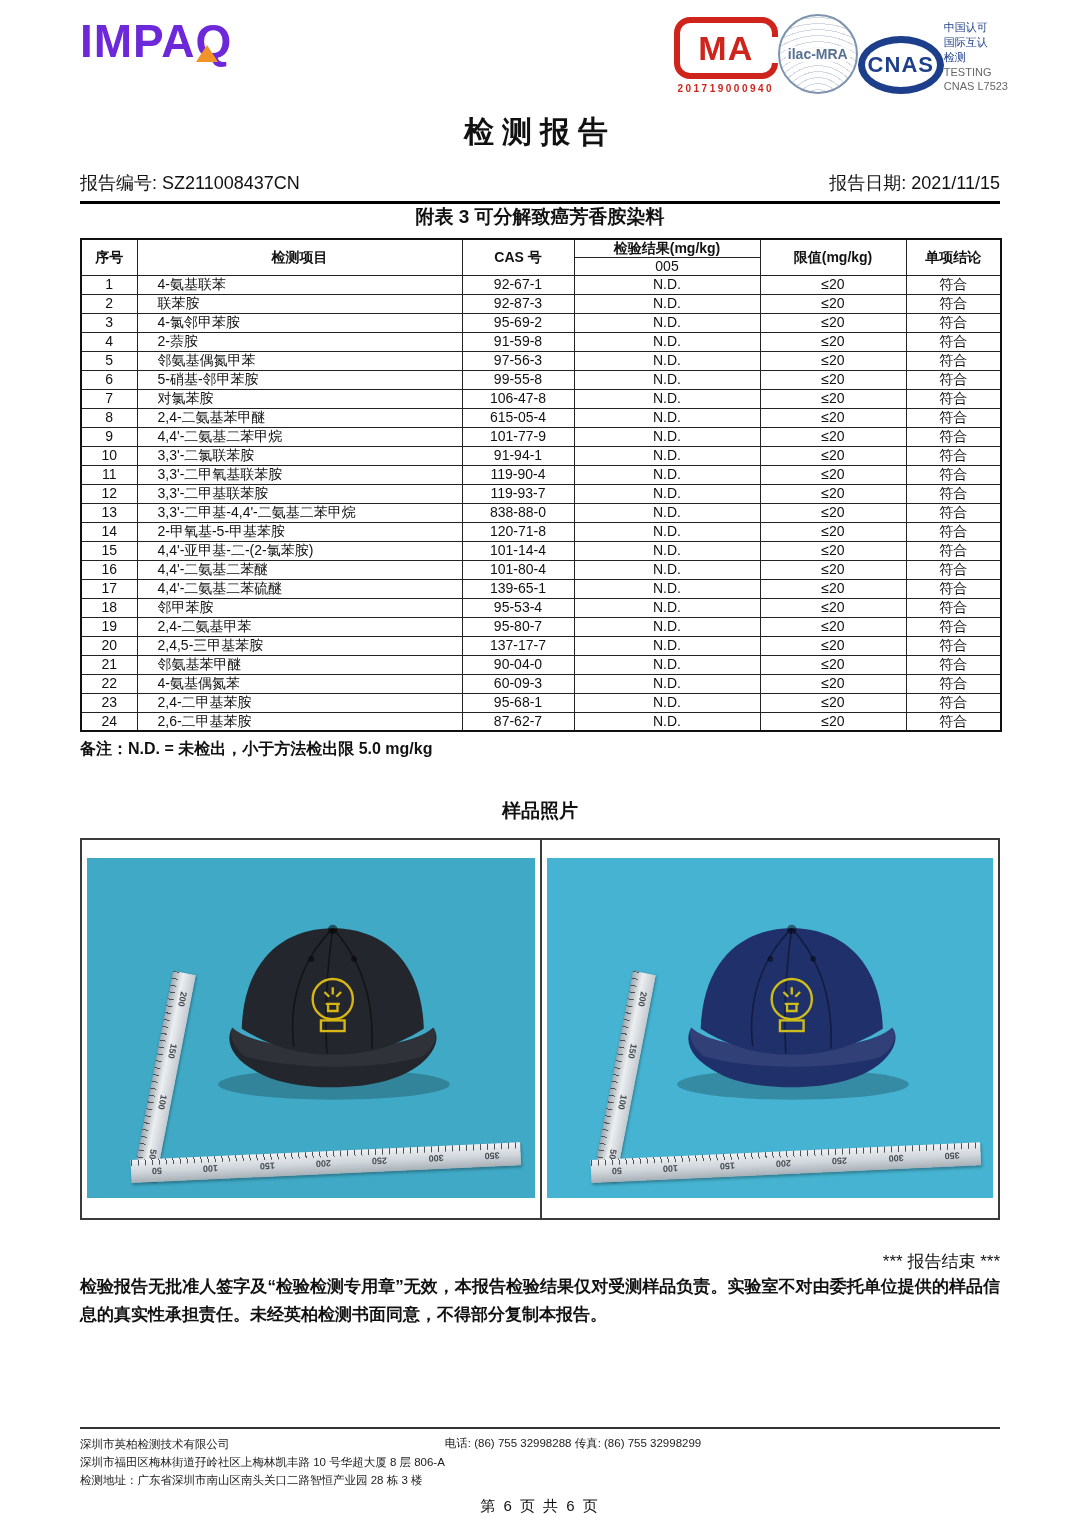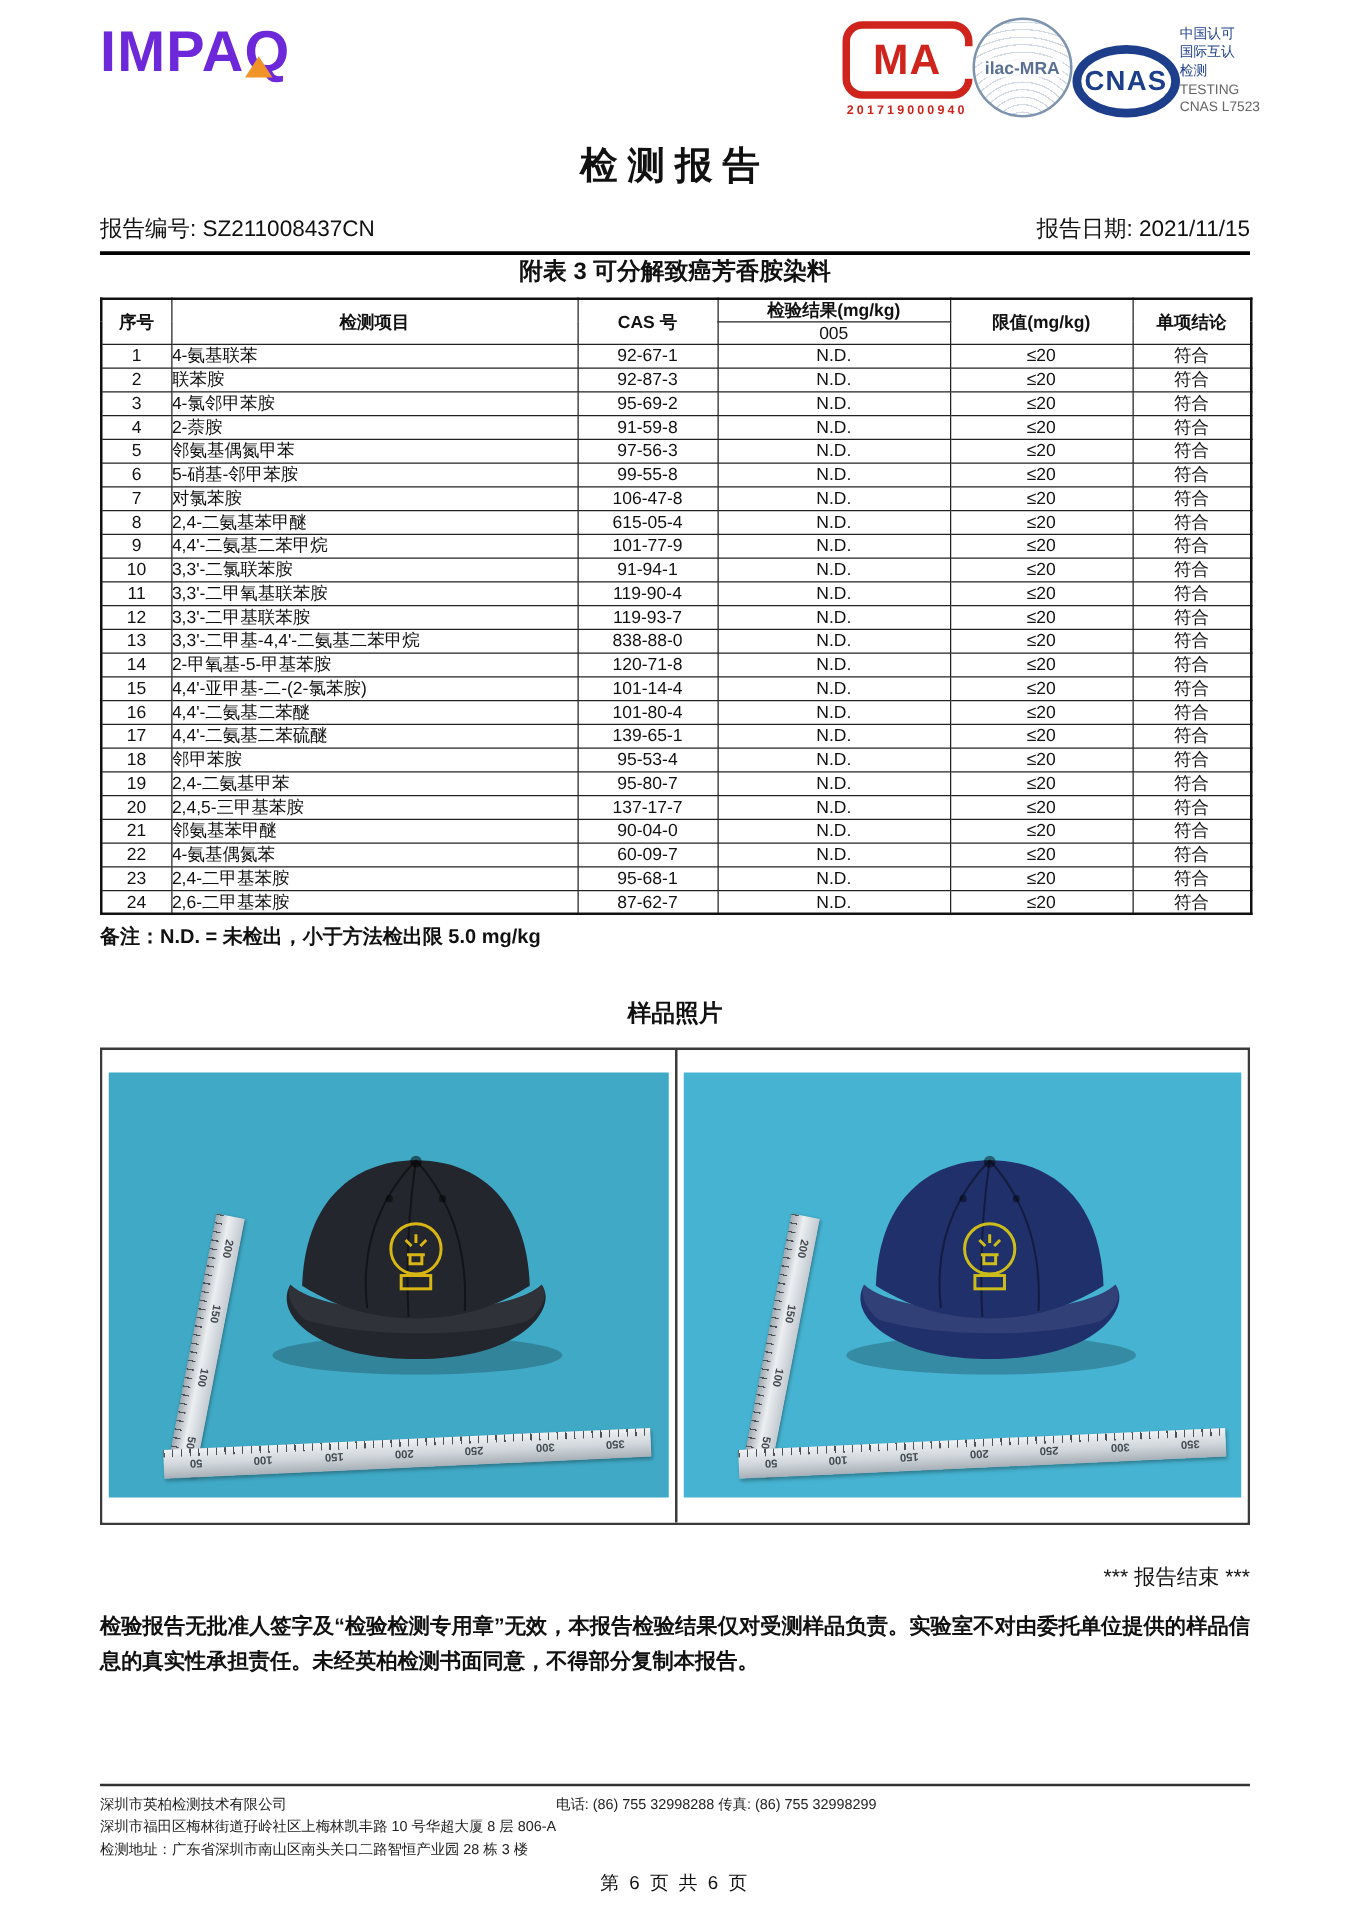--- a/index.html
+++ b/index.html
@@ -36,21 +36,21 @@
   .doc-title { text-align:center; font-size:30px; font-weight:bold; letter-spacing:8px; margin-top:2px; }
   .meta-row { display:flex; justify-content:space-between; align-items:flex-end; margin-top:18px;
               padding-bottom:6px; border-bottom:3px solid #000; font-size:18px; font-weight:normal; }
 
   
   .table-title { text-align:center; font-size:19px; font-weight:bold; }
   table.results { border-collapse:collapse; width:920px; table-layout:fixed; margin-top:8px; border:2px solid #111; }
   table.results th, table.results td { border:1px solid #222; text-align:center; color:#111;
         font-size:14px; line-height:1.05; height:19px; padding:1px 3px; overflow:hidden; white-space:nowrap; }
   table.results thead th { font-weight:bold; font-size:14px; height:18px; }
-  table.results td.cell-item { text-align:left; padding-left:0; }
+  table.results td.cell-item { text-align:left; padding-left:20px; }
   .note-line { font-size:16px; font-weight:bold; margin-top:7px; }
 
   
   .photos-title { text-align:center; font-size:19px; font-weight:bold; margin-top:38px; }
   .photo-frame { width:920px; height:382px; border:2px solid #3a3a3a; margin-top:14px; display:flex; }
   .photo-cell { flex:1 1 50%; background:#fff; padding:18px 5px 20px 5px; }
   .photo-cell + .photo-cell { border-left:2px solid #3a3a3a; }
   .photo-scene { position:relative; width:100%; height:100%; overflow:hidden; }
   .cap-svg { position:absolute; width:272px; height:212px; left:50%; top:13%; transform:translateX(-42%); }
 
@@ -67,21 +67,21 @@
              transform:rotate(-2.6deg); transform-origin:left center;
              background:linear-gradient(180deg,#f0f2f4 0%,#cfd5da 55%,#a8b0b7); box-shadow:1px 2px 3px rgba(0,0,0,.3); }
   .ruler-h .ticks { position:absolute; left:0; right:0; top:0; height:6px;
              background:repeating-linear-gradient(90deg,#4a5257 0 1px, transparent 1px 7px); }
   .ruler-h .nums { position:absolute; left:0; right:0; top:7px; display:flex;
              justify-content:space-around; }
   .ruler-h .nums span { font-size:9px; color:#434a50; transform:rotate(180deg); font-weight:bold; }
 
   
   .end-line { text-align:right; font-size:17px; font-weight:normal; margin-top:30px; }
-  .disclaimer { font-size:17px; font-weight:bold; line-height:1.65; margin-top:14px; text-align:justify; }
+  .disclaimer { font-size:17px; font-weight:bold; line-height:1.65; margin-top:0; text-align:justify; }
 
   
   .footer { position:absolute; left:80px; right:80px; top:1427px; border-top:2px solid #333; padding-top:7px; }
   .footer-cols { display:flex; }
   .footer-left { font-size:11.5px; line-height:1.55; color:#222; }
   .footer-right { font-size:11.5px; color:#222; white-space:nowrap; }
   .page-num { text-align:center; font-size:15px; margin-top:8px; letter-spacing:2px; }
 </style>
 </head>
 <body>
@@ -311,21 +311,21 @@
           <td>21</td>
           <td class="cell-item">邻氨基苯甲醚</td>
           <td>90-04-0</td>
           <td>N.D.</td>
           <td>≤20</td>
           <td>符合</td>
         </tr>
         <tr>
           <td>22</td>
           <td class="cell-item">4-氨基偶氮苯</td>
-          <td>60-09-7</td>
+          <td>60-09-3</td>
           <td>N.D.</td>
           <td>≤20</td>
           <td>符合</td>
         </tr>
         <tr>
           <td>23</td>
           <td class="cell-item">2,4-二甲基苯胺</td>
           <td>95-68-1</td>
           <td>N.D.</td>
           <td>≤20</td>

